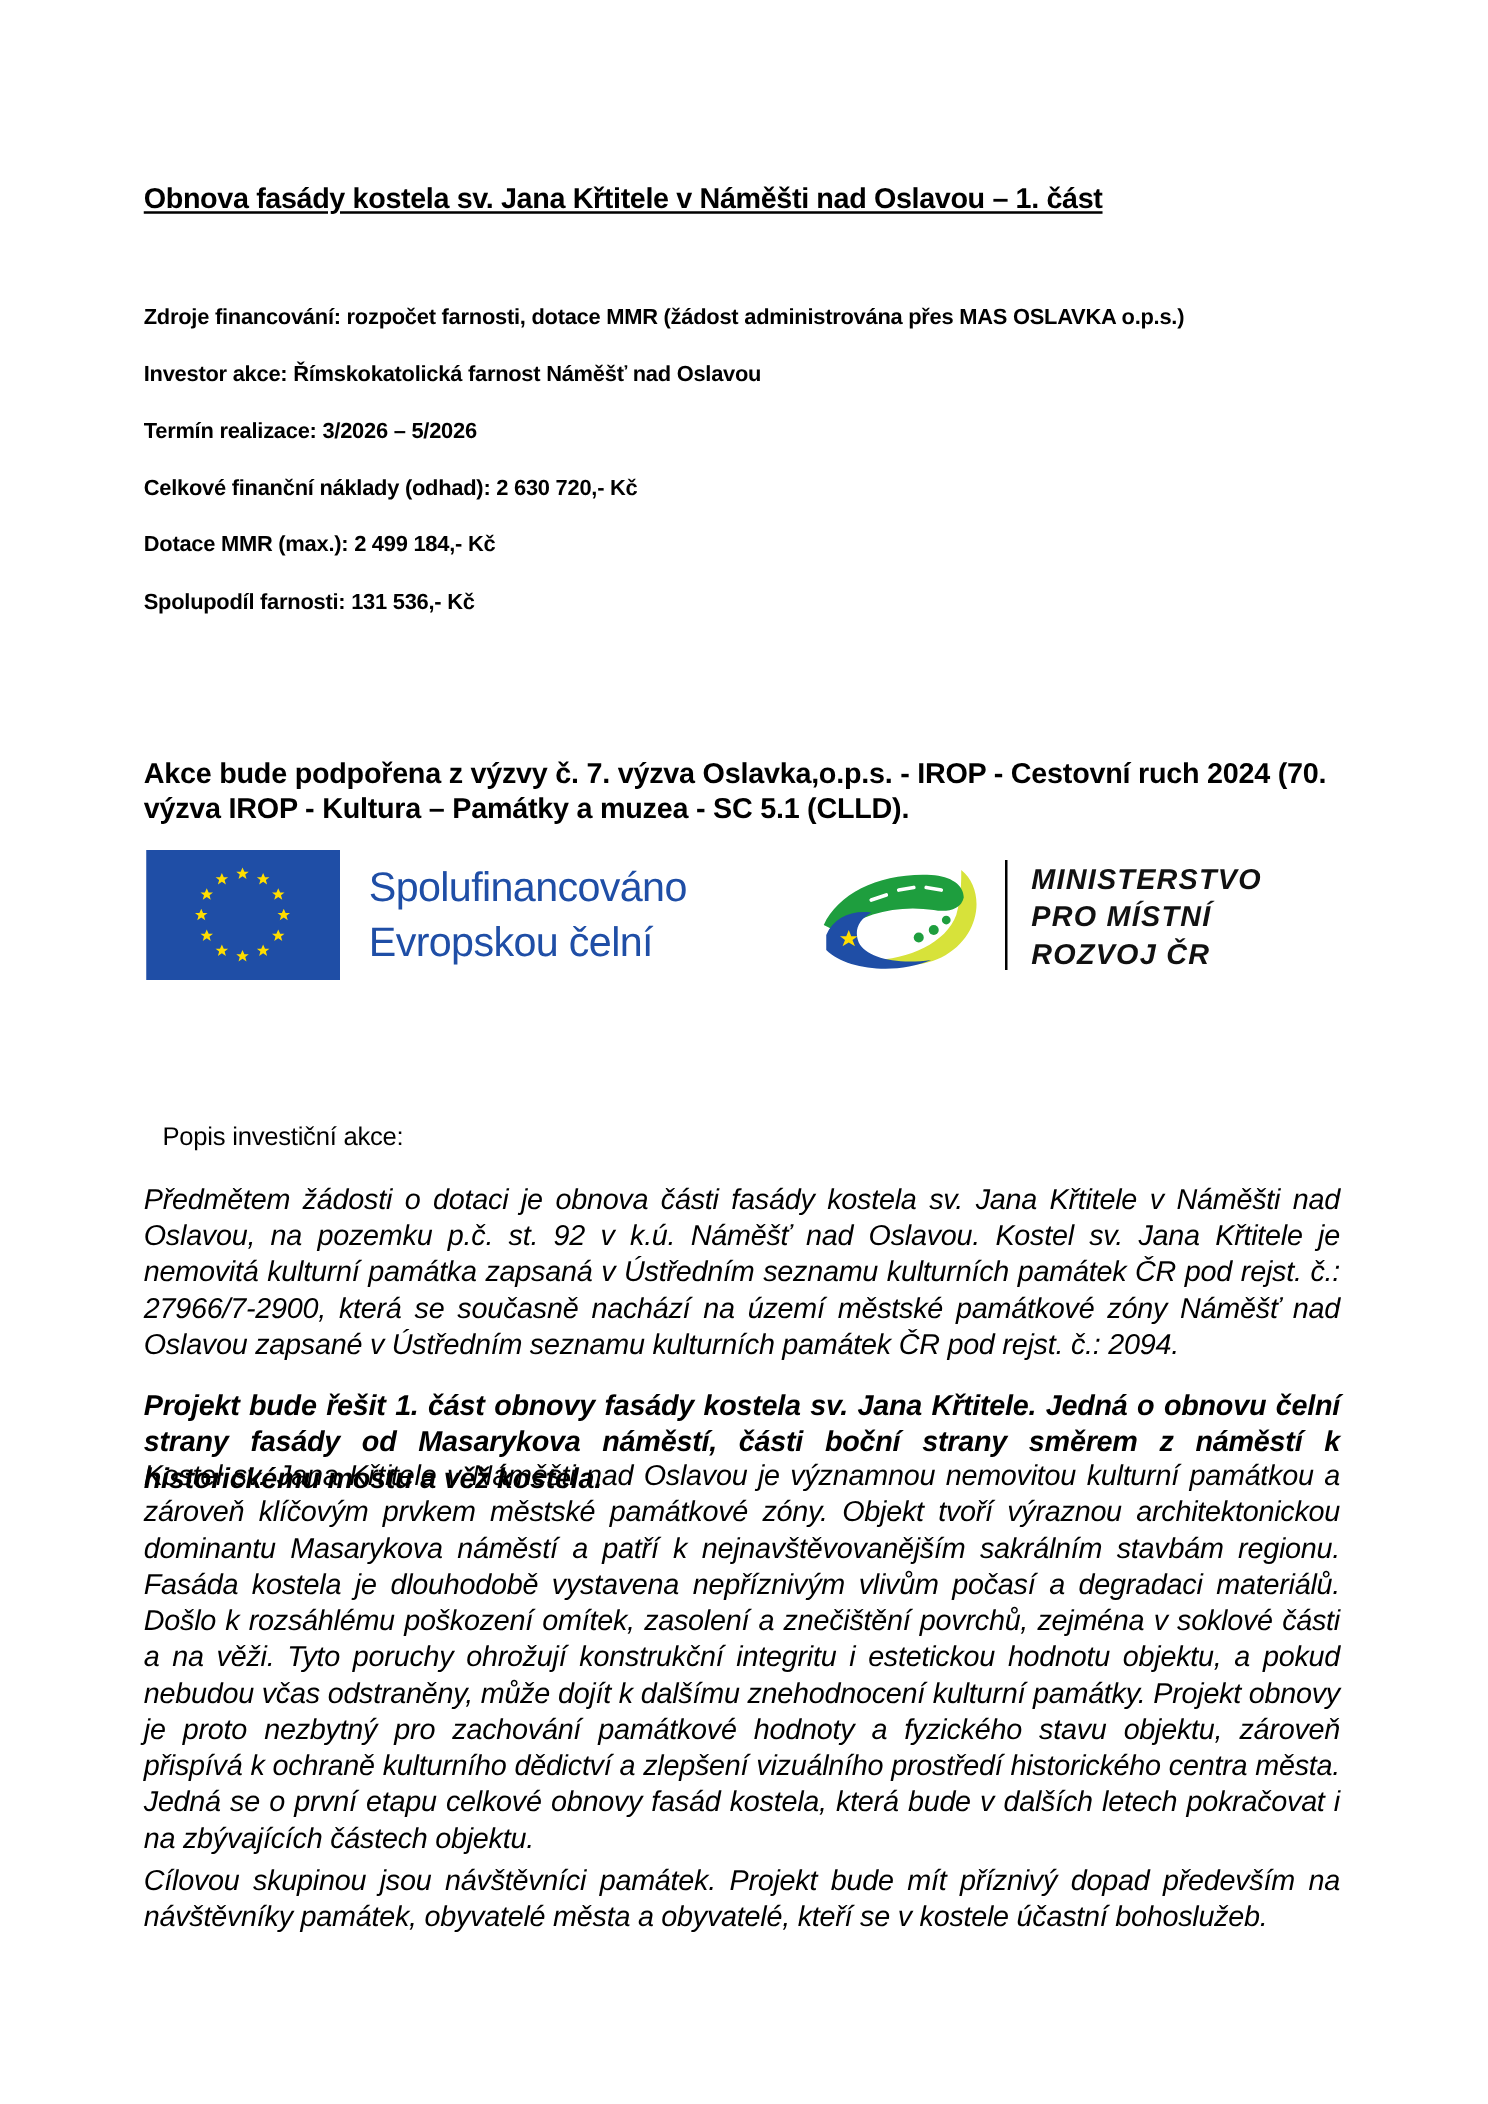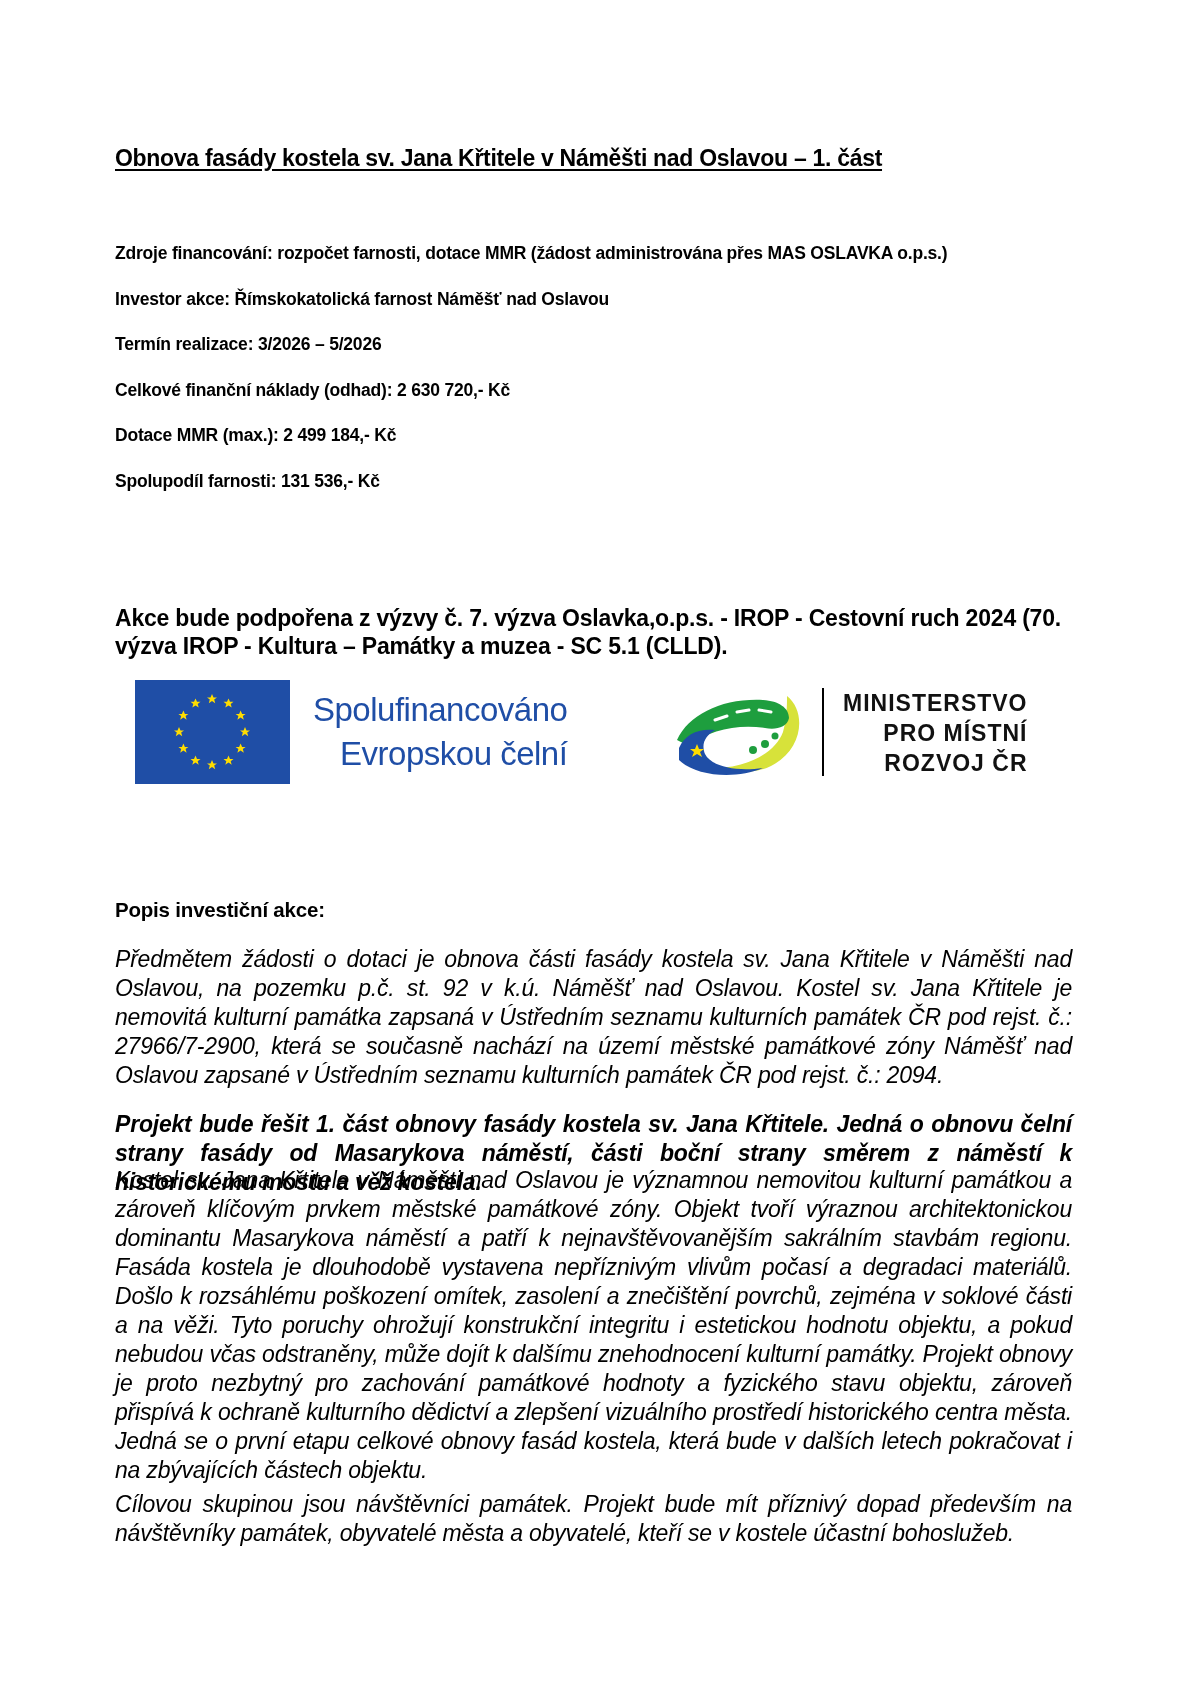--- a/index.html
+++ b/index.html
@@ -5,30 +5,30 @@
   html, body { margin: 0; padding: 0; background: #ffffff; }
   body { width: 1190px; height: 1683px; position: relative; overflow: hidden;
          font-family: "Liberation Sans", "DejaVu Sans", sans-serif; color: #000; }
   .page { position: absolute; left: 0; top: 0; width: 1190px; height: 1393px; }
   .title { position: absolute; left: 115px; top: 145px; font-size: 23px; font-weight: bold;
            text-decoration: underline; text-underline-offset: 3px; letter-spacing: -0.3px; }
   .meta { position: absolute; left: 115px; top: 243px; font-size: 17.5px; font-weight: bold; }
   .meta .row { height: 45.5px; letter-spacing: -0.2px; }
   .call { position: absolute; left: 115px; top: 604px; width: 960px; font-size: 23px;
           font-weight: bold; line-height: 28px; letter-spacing: -0.2px; }
-  .logos { position: absolute; left: 135px; top: 680px; width: 900px; height: 106px; text-align: right; }
+  .logos { position: absolute; left: 117px; top: 680px; width: 900px; height: 106px; }
   .eu-flag { position: absolute; left: 0; top: 0; width: 155px; height: 104px; background: #1f4ea6; }
   .eu-flag svg { position: absolute; left: 0; top: 0; }
   .eu-text { position: absolute; left: 178px; top: 8px; color: #1f4ea6; font-size: 33px;
              line-height: 44px; letter-spacing: -0.5px; }
   .mmr-logo { position: absolute; left: 540px; top: 8px; width: 130px; height: 90px; }
   .mmr-divider { position: absolute; left: 687px; top: 8px; width: 2px; height: 88px; background: #000; }
   .mmr-text { position: absolute; left: 708px; top: 8px; font-size: 23px; font-weight: bold;
-              line-height: 30px; letter-spacing: 1px; color: #111; }
-  .section-h { position: absolute; left: 115px; top: 898px; font-size: 20.5px; font-weight: bold; letter-spacing: -0.2px; }
+              line-height: 30px; letter-spacing: 1px; color: #111; font-style: italic; }
+  .section-h { position: absolute; left: 130px; top: 898px; font-size: 20.5px; font-weight: normal; letter-spacing: -0.2px; }
   .para { position: absolute; left: 115px; width: 957px; font-size: 23px; line-height: 29px;
           text-align: justify; letter-spacing: -0.2px; font-style: italic; }
   .p1 { top: 945px; }
   .p2 { top: 1110px; font-weight: bold; }
   .p3 { top: 1166px; }
   .p4 { top: 1490px; }
 </style>
 </head>
 <body>
 

